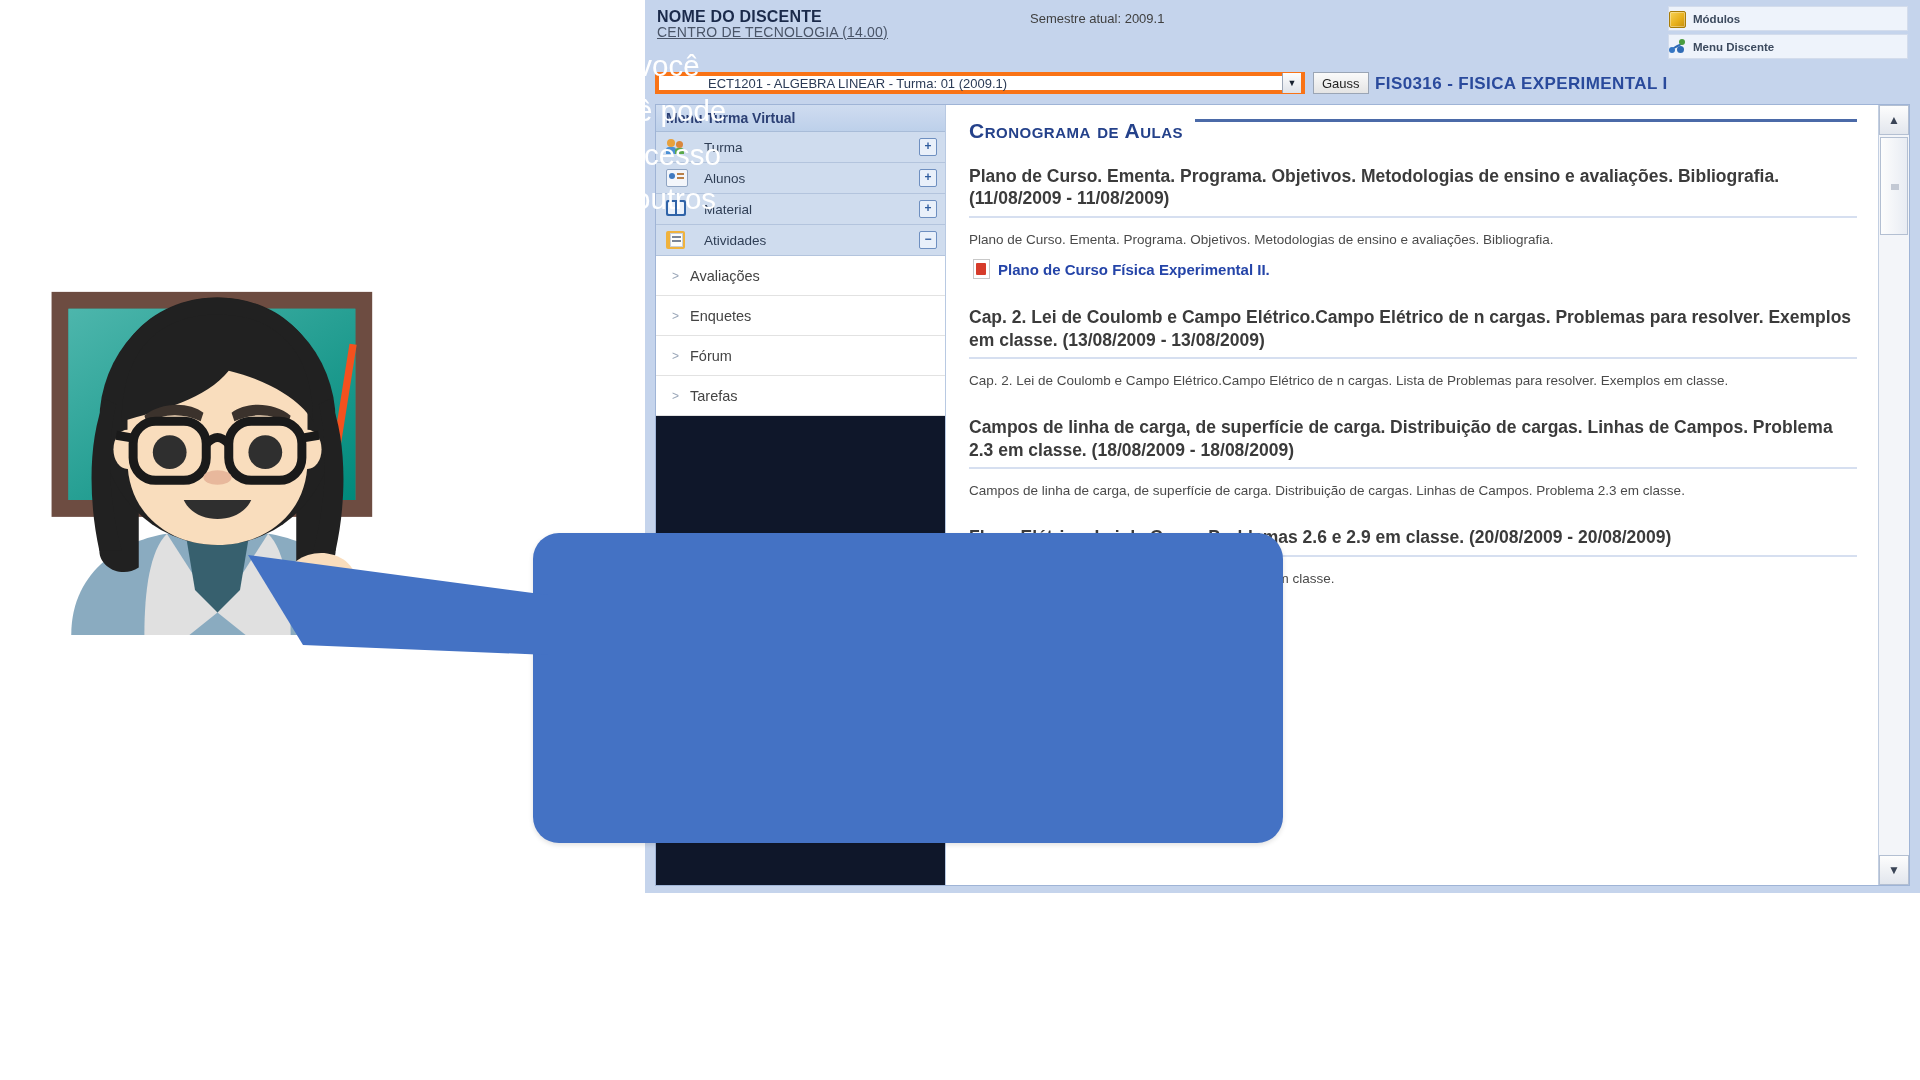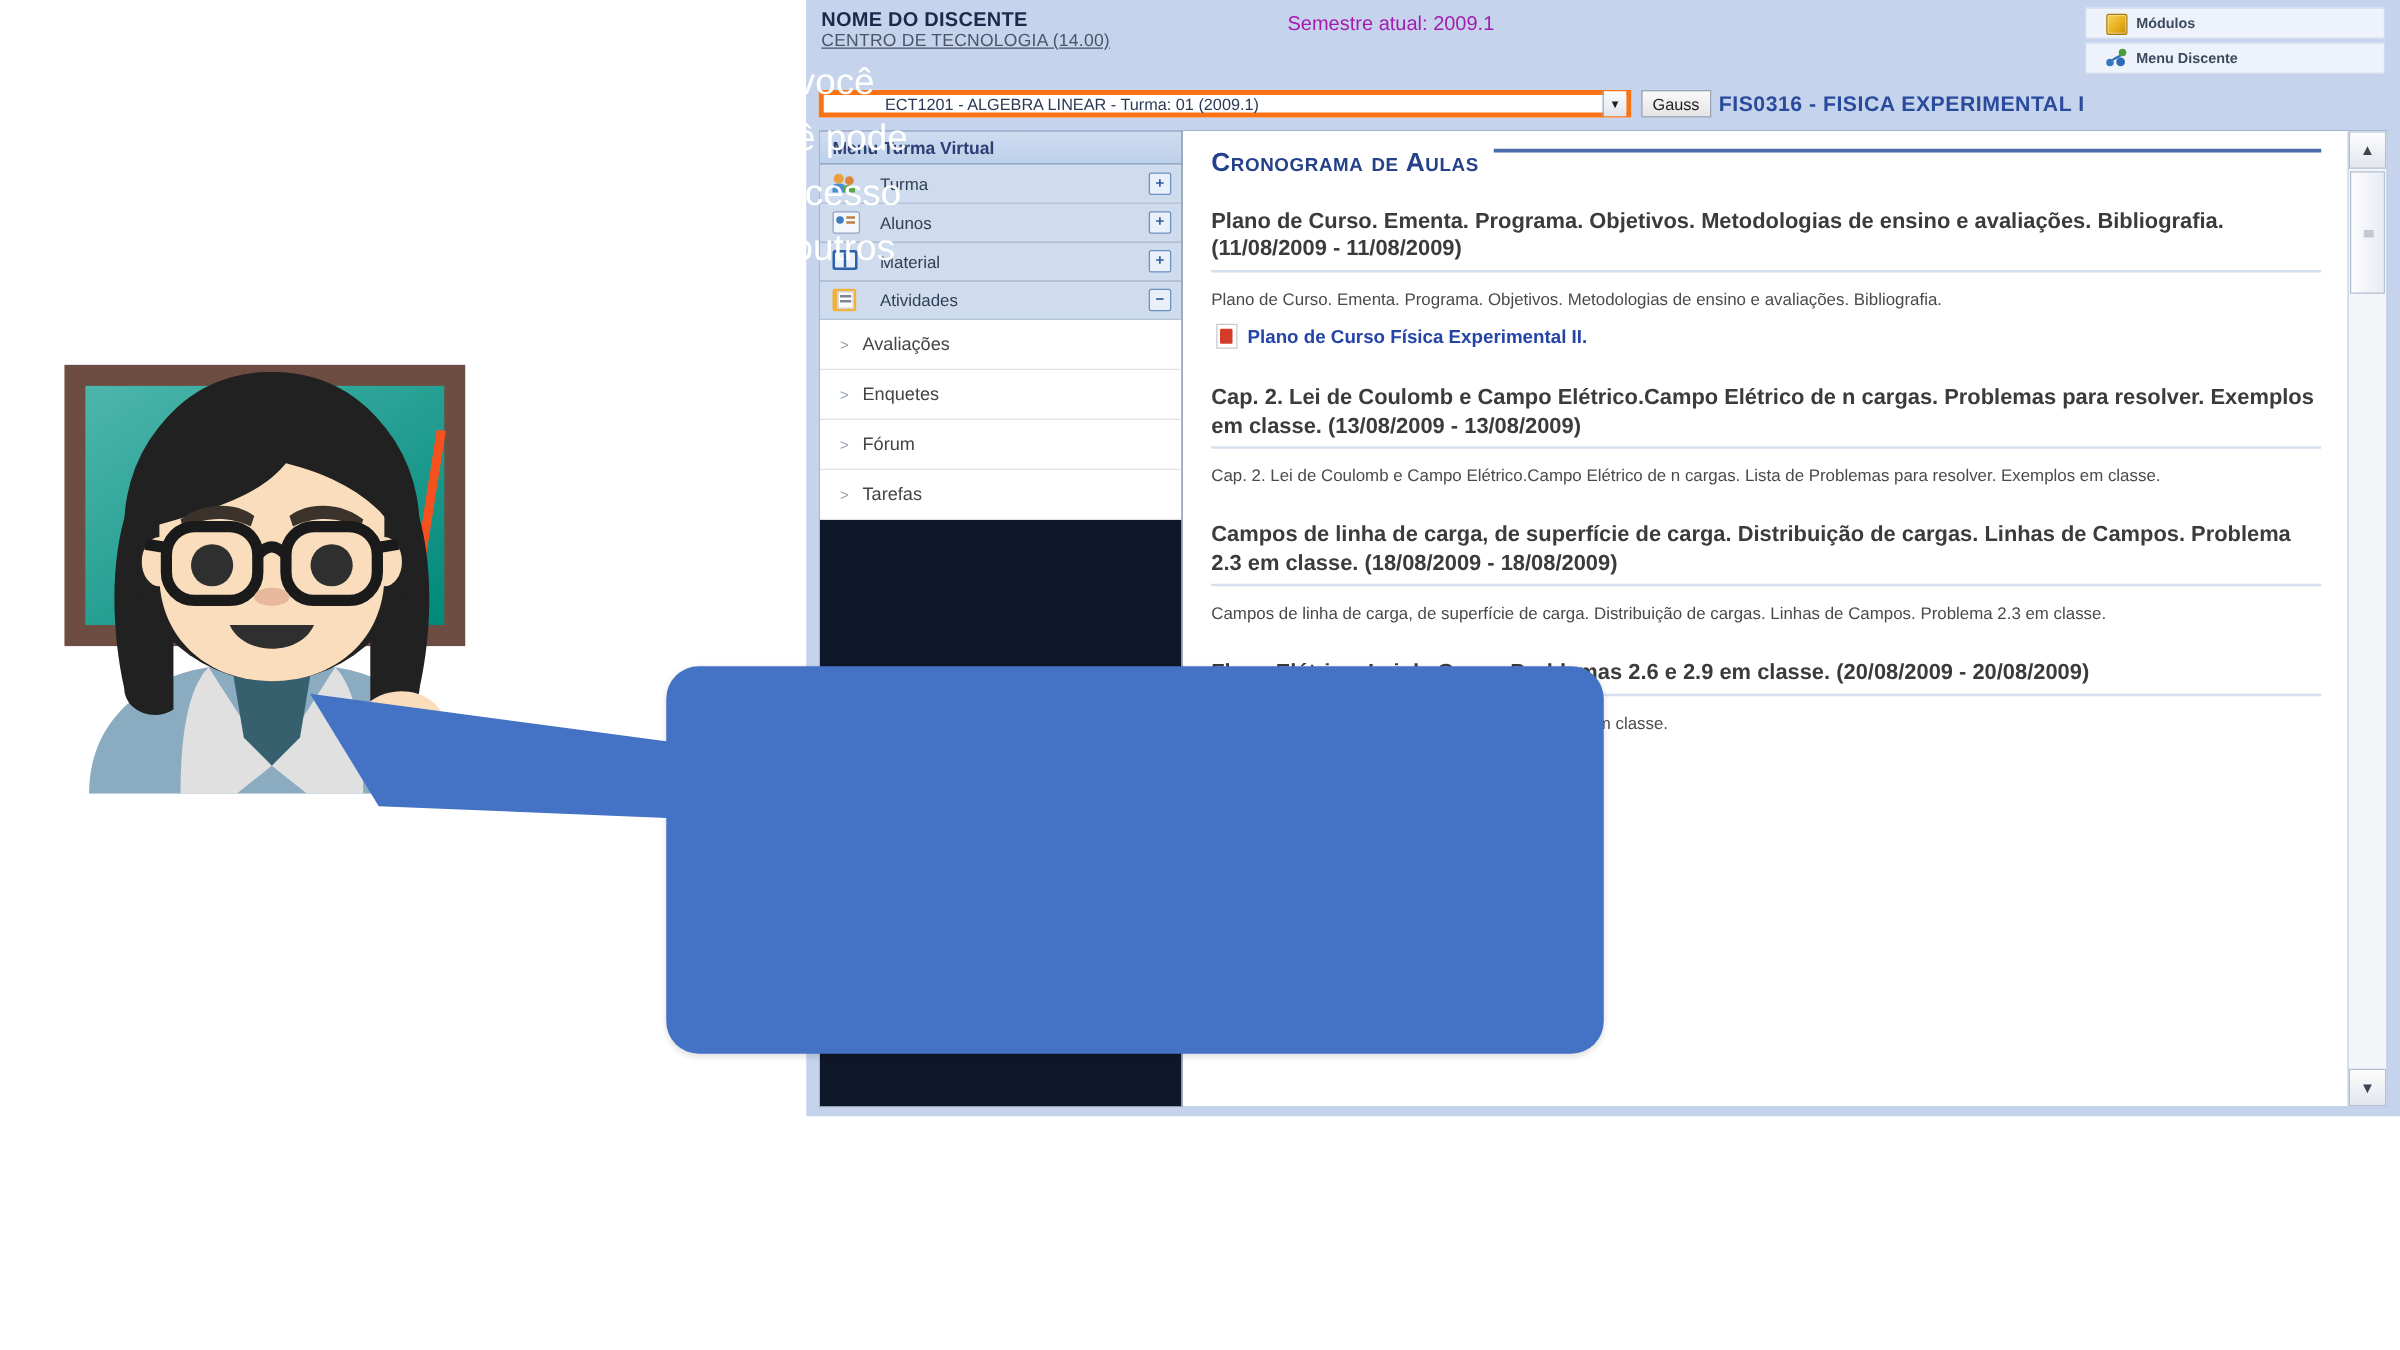--- a/index.html
+++ b/index.html
@@ -21,26 +21,26 @@
   .student-name{
     position:absolute;left:12px;top:8px;
     font-size:16px;font-weight:bold;color:#1b2a4a;letter-spacing:.2px;
   }
   .student-unit{
     position:absolute;left:12px;top:24px;
     font-size:14px;color:#4a5568;letter-spacing:.2px;text-decoration:underline;
   }
   .semester{
     position:absolute;left:385px;top:11px;
-    font-size:16px;color:#a21caf;
+    font-size:13px;color:#404040;
   }
   .hdr-btns{position:absolute;right:12px;top:6px;width:240px;}
   .hdr-btn{
     height:23px;background:#eef3fb;border:1px solid #d3dcec;
-    margin-bottom:3px;display:flex;align-items:center;padding-left:16px;
+    margin-bottom:3px;display:flex;align-items:center;padding-left:0;
     font-size:11.5px;font-weight:bold;color:#3c4a5e;
   }
   .hdr-btn .ico{width:18px;height:16px;margin-right:6px;position:relative;flex:0 0 auto;}
 
   
   .ico-cube{display:block;width:15px;height:15px;background:
       linear-gradient(135deg,#f6d257 0%,#e8b11d 55%,#c78f0a 100%);
       border:1px solid #a87c07;border-radius:2px;box-shadow:inset 0 0 0 1px rgba(255,255,255,.35);}
   
   .ico-net{display:block;width:17px;height:14px;position:relative;}

